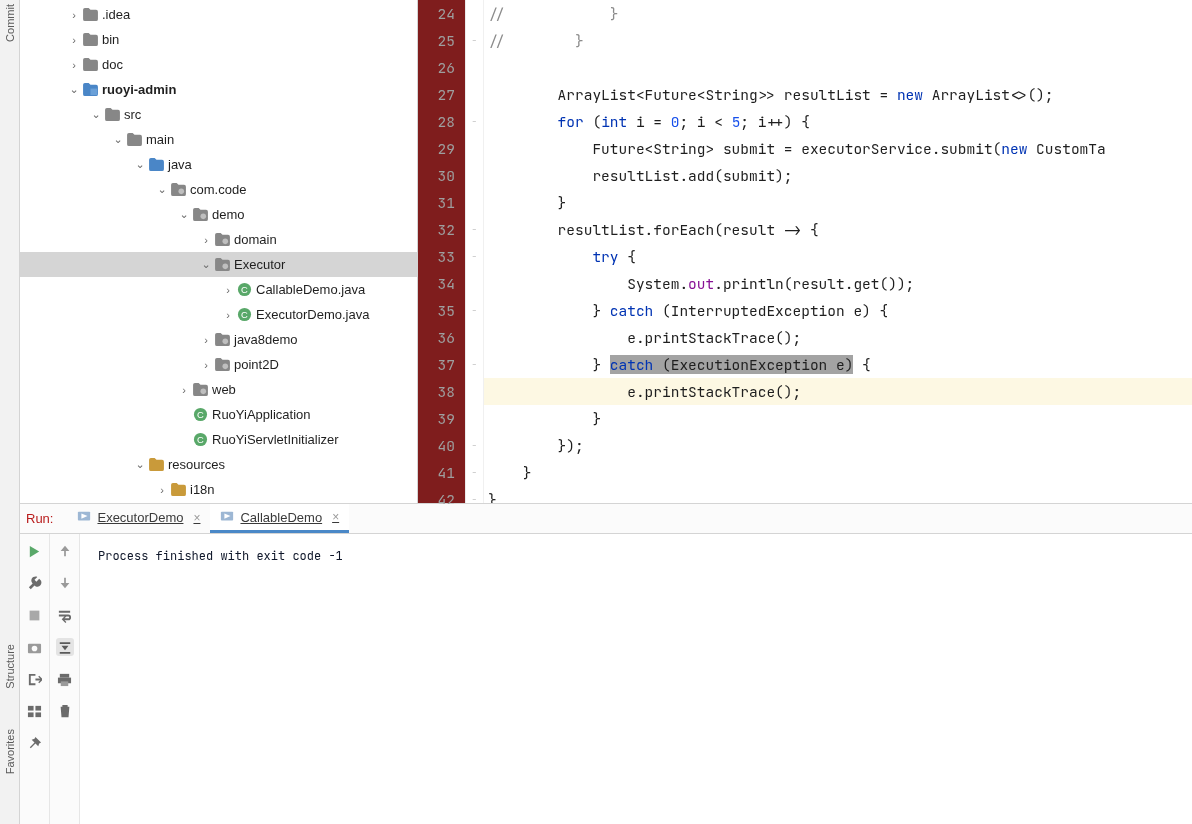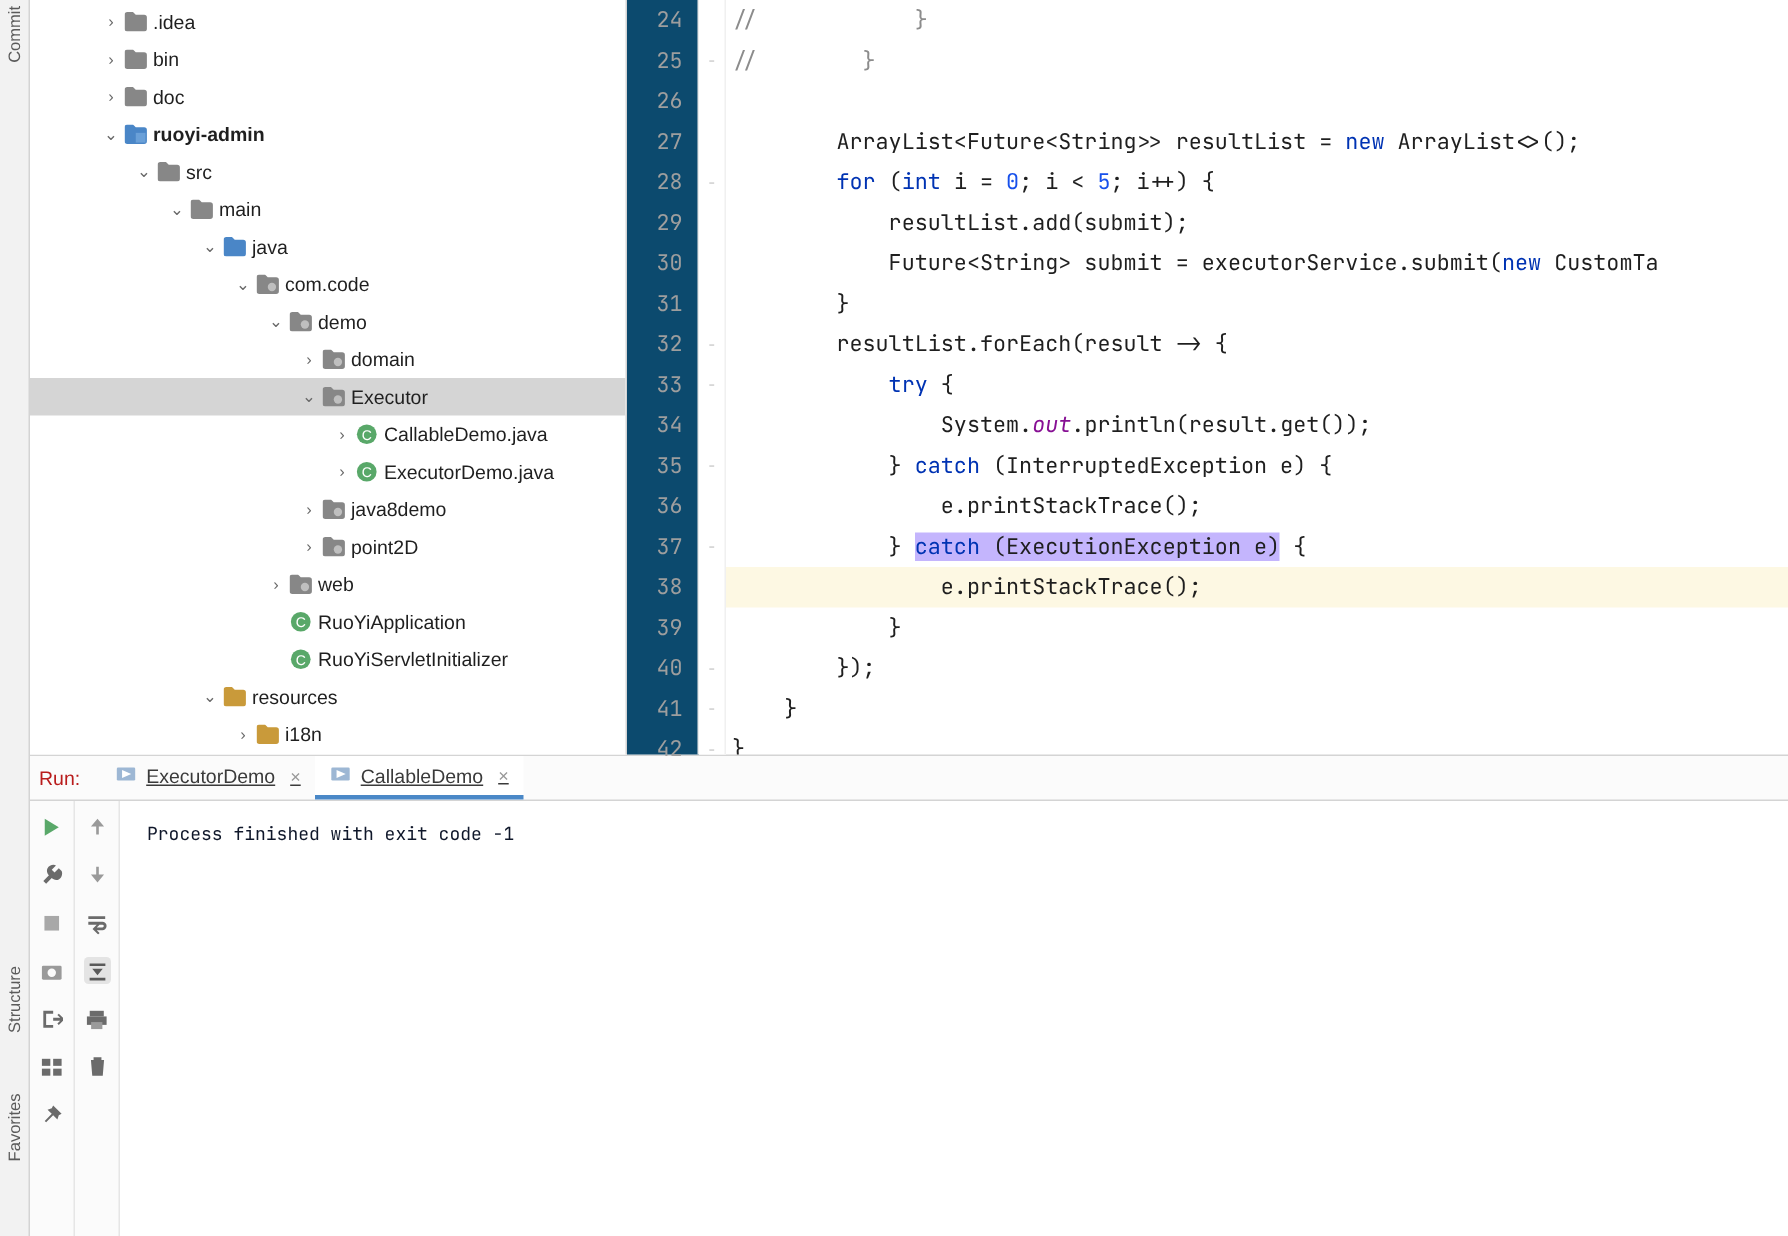--- a/index.html
+++ b/index.html
@@ -20,31 +20,31 @@
 .tree-row { display:flex; align-items:center; height:25px; white-space:nowrap; cursor:pointer; }
 .tree-row.selected { background:#d5d5d5; }
 .chev { width:16px; text-align:center; color:#6b6b6b; font-size:11px; user-select:none; }
 .chev.blank { visibility:hidden; }
 .node-icon { width:16px; height:16px; margin-right:4px; display:inline-flex; align-items:center; justify-content:center; }
 .node-label { }
 .node-label.bold { font-weight:700; }
 
 
 .editor { flex:1; display:flex; min-width:0; font-family:"JetBrains Mono","Consolas",monospace; font-size:14.5px; }
-.gutter { width:48px; background:#0c4a6e; border-right:1px solid #eaeaea; text-align:right; color:#9e9e9e; padding-right:10px; line-height:27px; padding-top:0; user-select:none; }
+.gutter { width:48px; background:#7f1d1d; border-right:1px solid #eaeaea; text-align:right; color:#9e9e9e; padding-right:10px; line-height:27px; padding-top:0; user-select:none; }
 .fold { width:18px; background:#fff; border-right:1px solid #f0f0f0; color:#c6c6c6; font-size:10px; line-height:27px; text-align:center; user-select:none; }
 .fold .fmark { display:block; height:27px; }
 .codecol { flex:1; overflow:hidden; }
 .codeline { height:27px; line-height:27px; white-space:pre; padding-left:4px; }
 .codeline.hl-yellow { background:#fdf8e3; }
-.codeline .warn { background:#c4b5fd;text-align:center; }
+.codeline .warn { background:#a3a3a3;text-align:center; }
 .tok-cmt { color:#8c8c8c; }
 .tok-kw { color:#0033b3; }
 .tok-num { color:#1750eb; }
-.tok-static { color:#871094; font-style:italic; }
+.tok-static { color:#871094; }
 
 
 .run-panel { flex:1; display:flex; flex-direction:column; min-height:0; }
 .run-tabs { height:30px; display:flex; align-items:center; border-bottom:1px solid #d4d4d4; background:#fbfbfb; padding-left:6px; }
 .run-tabs .run-label { color:#b91c1c; margin-right:14px; font-size:13px; }
 .run-tab { display:flex; align-items:center; height:100%; padding:0 10px; cursor:pointer; gap:6px; color:#3a3a3a; border-bottom:2px solid transparent;text-decoration:underline; }
 .run-tab.active { border-bottom:3px solid #4a88c7; background:#fff; }
 .run-tab .close { color:#9a9a9a; font-size:12px; margin-left:4px; }
 .run-body { flex:1; display:flex; min-height:0; }
 .run-toolcol { width:30px; background:#fbfbfb; border-right:1px solid #e6e6e6; display:flex; flex-direction:column; align-items:center; padding-top:8px; gap:14px; }
@@ -317,22 +317,22 @@
             <span class="fmark">−</span>
             <span class="fmark">−</span>
             <span class="fmark"></span>
           </div>
         <div class="codecol" id="code">
             <div class="codeline"><span class="tok-cmt">//            }</span></div>
             <div class="codeline"><span class="tok-cmt">//        }</span></div>
             <div class="codeline"></div>
             <div class="codeline">        ArrayList&lt;Future&lt;String&gt;&gt; resultList = <span class="tok-kw">new</span> ArrayList&lt;&gt;();</div>
             <div class="codeline">        <span class="tok-kw">for</span> (<span class="tok-kw">int</span> i = <span class="tok-num">0</span>; i &lt; <span class="tok-num">5</span>; i++) {</div>
+            <div class="codeline">            Future&lt;String&gt; submit = executorService.submit(<span class="tok-kw">new</span> CustomTa</div>
             <div class="codeline">            resultList.add(submit);</div>
-            <div class="codeline">            Future&lt;String&gt; submit = executorService.submit(<span class="tok-kw">new</span> CustomTa</div>
             <div class="codeline">        }</div>
             <div class="codeline">        resultList.forEach(result -&gt; {</div>
             <div class="codeline">            <span class="tok-kw">try</span> {</div>
             <div class="codeline">                System.<span class="tok-static">out</span>.println(result.get());</div>
             <div class="codeline">            } <span class="tok-kw">catch</span> (InterruptedException e) {</div>
             <div class="codeline">                e.printStackTrace();</div>
             <div class="codeline">            } <span class="warn"><span class="tok-kw">catch</span> (ExecutionException e)</span> {</div>
             <div class="codeline hl-yellow">                e.printStackTrace();</div>
             <div class="codeline">            }</div>
             <div class="codeline">        });</div>

